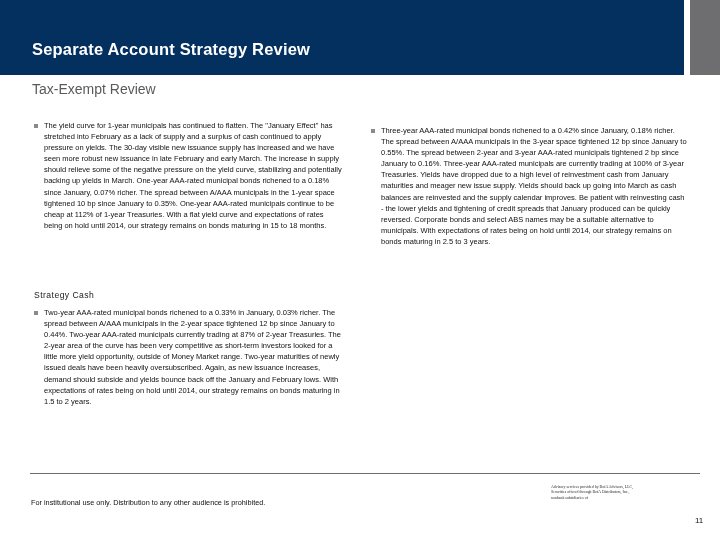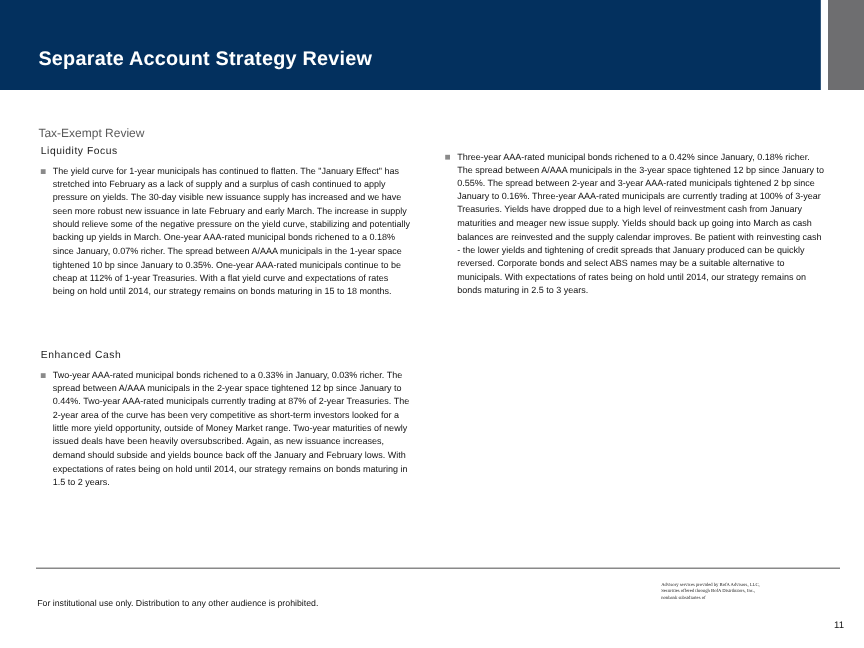--- a/index.html
+++ b/index.html
@@ -41,24 +41,23 @@
     font-weight: bold;
     color: #ffffff;
     letter-spacing: 0.2px;
     white-space: nowrap;
     text-align: center;
   }
   .slide-subtitle {
     position: absolute;
     left: 32px;
     top: 81px;
-    font-size: 10px;
+    font-size: 14px;
     color: #5a5a5a;
     white-space: nowrap;
-    margin-top: 25px;
   }
 
   
   .col {
     position: absolute;
     top: 0;
   }
   .col-left  { left: 34px;  width: 310px; }
   .col-right { left: 371px; width: 318px; }
 
@@ -160,29 +159,28 @@
 <body>
 
 <div class="header-band"></div>
 <div class="header-accent"></div>
 <div class="slide-title">Separate Account Strategy Review</div>
 <div class="slide-subtitle">Tax-Exempt Review</div>
 
 <div class="col col-left">
 
   <div class="block blk-liquidity">
-    <div class="section-heading">Liquidity Focus</div>
     <div class="bullet-row">
       <span class="bullet-mark"></span>
       <span class="bullet-text">The yield curve for 1-year municipals has continued to flatten. The "January Effect" has stretched into February as a lack of supply and a surplus of cash continued to apply pressure on yields. The 30-day visible new issuance supply has increased and we have seen more robust new issuance in late February and early March. The increase in supply should relieve some of the negative pressure on the yield curve, stabilizing and potentially backing up yields in March. One-year AAA-rated municipal bonds richened to a 0.18% since January, 0.07% richer. The spread between A/AAA municipals in the 1-year space tightened 10 bp since January to 0.35%. One-year AAA-rated municipals continue to be cheap at 112% of 1-year Treasuries. With a flat yield curve and expectations of rates being on hold until 2014, our strategy remains on bonds maturing in 15 to 18 months.</span>
     </div>
   </div>
 
   <div class="block blk-enhanced">
-    <div class="section-heading">Enhanced Cash</div>
+    <div class="section-heading">Strategy Cash</div>
     <div class="bullet-row">
       <span class="bullet-mark"></span>
       <span class="bullet-text">Two-year AAA-rated municipal bonds richened to a 0.33% in January, 0.03% richer. The spread between A/AAA municipals in the 2-year space tightened 12 bp since January to 0.44%. Two-year AAA-rated municipals currently trading at 87% of 2-year Treasuries. The 2-year area of the curve has been very competitive as short-term investors looked for a little more yield opportunity, outside of Money Market range. Two-year maturities of newly issued deals have been heavily oversubscribed. Again, as new issuance increases, demand should subside and yields bounce back off the January and February lows. With expectations of rates being on hold until 2014, our strategy remains on bonds maturing in 1.5 to 2 years.</span>
     </div>
   </div>
 
 </div>
 
 <div class="col col-right">
 

